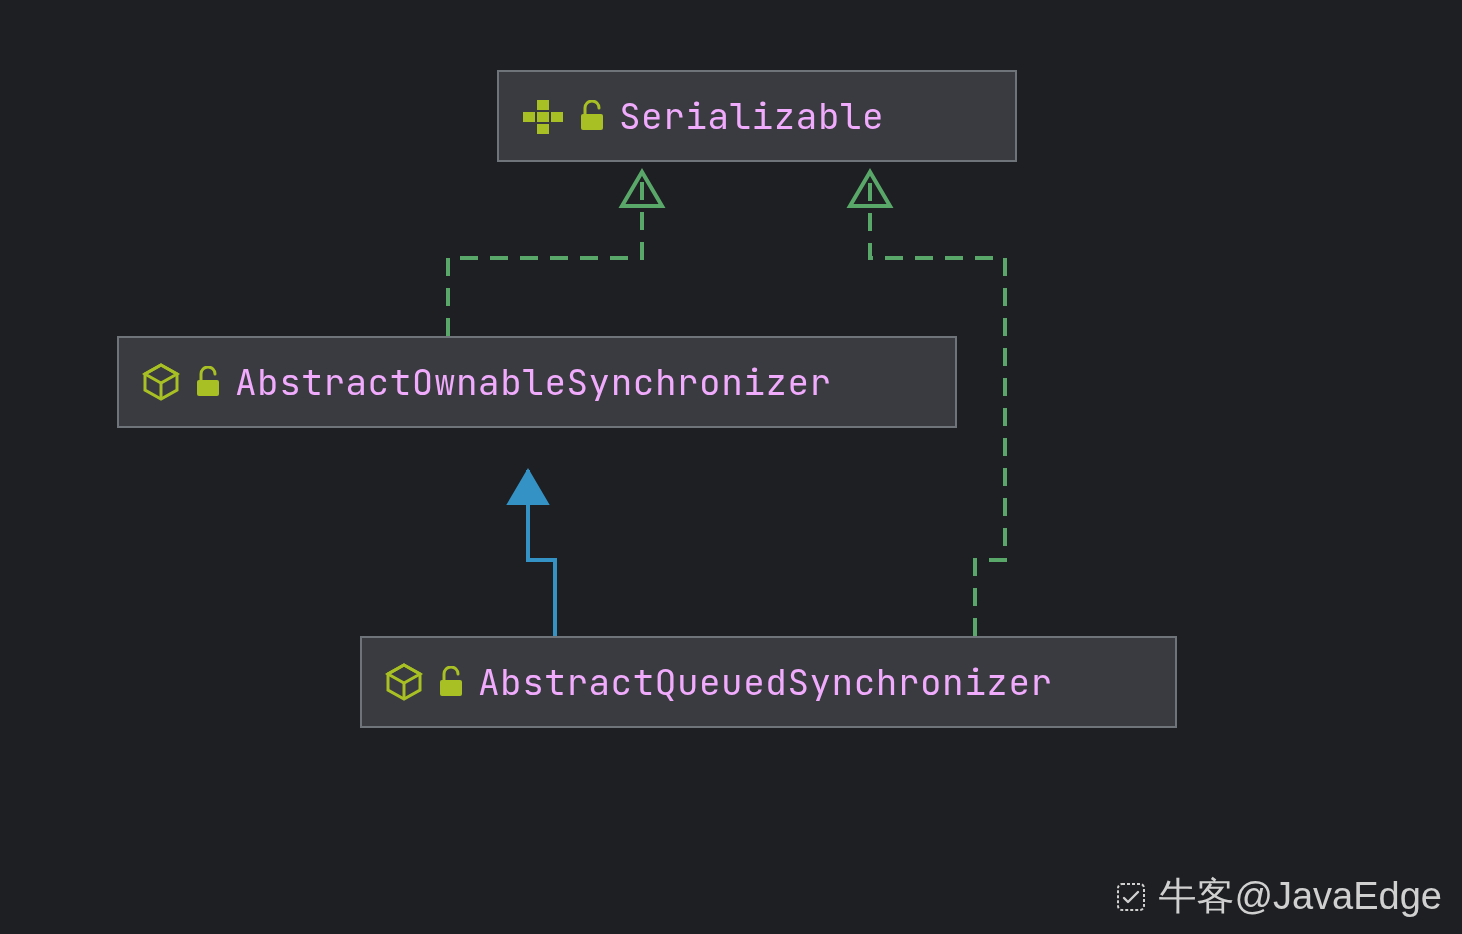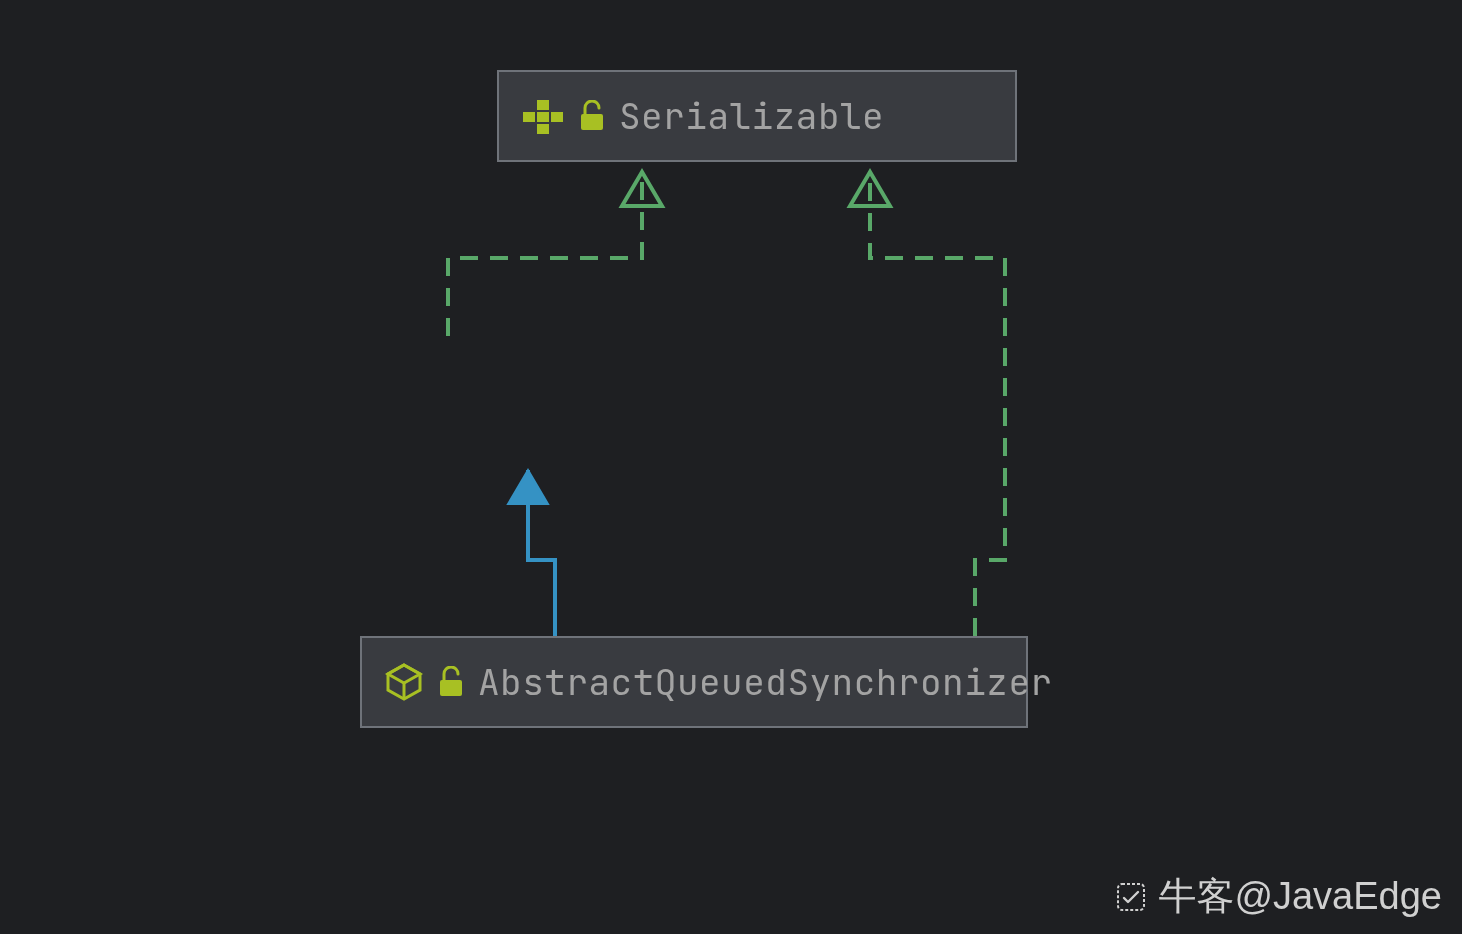--- a/index.html
+++ b/index.html
@@ -9,21 +9,21 @@
   .node {
     position: absolute;
     background: #393b40;
     border: 2px solid #6f737a;
     display: flex;
     align-items: center;
     padding: 0 22px;
     gap: 14px;
   }
   .node-label {
-    color: #a3a3a3;
+    color: #f0abfc;
     font-size: 36px;
     letter-spacing: 0.5px;
     white-space: nowrap;
   }
   .icon-slot { display: inline-flex; align-items: center; }
   svg { display: block; }
 
   .svg-layer { position: absolute; inset: 0; width: 1462px; height: 934px; pointer-events: none; }
 
   .watermark {
@@ -79,22 +79,38 @@
     </span>
     <span class="icon-slot">
       <svg width="26" height="32" viewBox="0 0 26 32">
         <path d="M6 14 V8 a7 7 0 0 1 14 0" fill="none" stroke="#a8c023" stroke-width="3" stroke-linecap="round"></path>
         <rect x="2" y="14" width="22" height="16" rx="2" fill="#a8c023"></rect>
       </svg>
     </span>
     <span class="node-label">Serializable</span>
   </div>
 
+  <div class="node" style="left:117px; top:336px; width:840px; height:92px;">
+    <span class="icon-slot">
+      <svg width="40" height="40" viewBox="0 0 40 40">
+        <path d="M20 3 L36 12 V28 L20 37 L4 28 V12 Z" fill="none" stroke="#a8c023" stroke-width="3"></path>
+        <path d="M20 3 L36 12 L20 21 L4 12 Z" fill="none" stroke="#a8c023" stroke-width="3"></path>
+        <line x1="20" y1="21" x2="20" y2="37" stroke="#a8c023" stroke-width="3"></line>
+      </svg>
+    </span>
+    <span class="icon-slot">
+      <svg width="26" height="32" viewBox="0 0 26 32">
+        <path d="M6 14 V8 a7 7 0 0 1 14 0" fill="none" stroke="#a8c023" stroke-width="3" stroke-linecap="round"></path>
+        <rect x="2" y="14" width="22" height="16" rx="2" fill="#a8c023"></rect>
+      </svg>
+    </span>
+    <span class="node-label">AbstractOwnableSynchronizer</span>
+  </div>
 
-  <div class="node" style="left:360px; top:636px; width:668px; height:92px;">
+  <div class="node" style="left:360px; top:636px; width:817px; height:92px;">
     <span class="icon-slot">
       <svg width="40" height="40" viewBox="0 0 40 40">
         <path d="M20 3 L36 12 V28 L20 37 L4 28 V12 Z" fill="none" stroke="#a8c023" stroke-width="3"></path>
         <path d="M20 3 L36 12 L20 21 L4 12 Z" fill="none" stroke="#a8c023" stroke-width="3"></path>
         <line x1="20" y1="21" x2="20" y2="37" stroke="#a8c023" stroke-width="3"></line>
       </svg>
     </span>
     <span class="icon-slot">
       <svg width="26" height="32" viewBox="0 0 26 32">
         <path d="M6 14 V8 a7 7 0 0 1 14 0" fill="none" stroke="#a8c023" stroke-width="3" stroke-linecap="round"></path>

